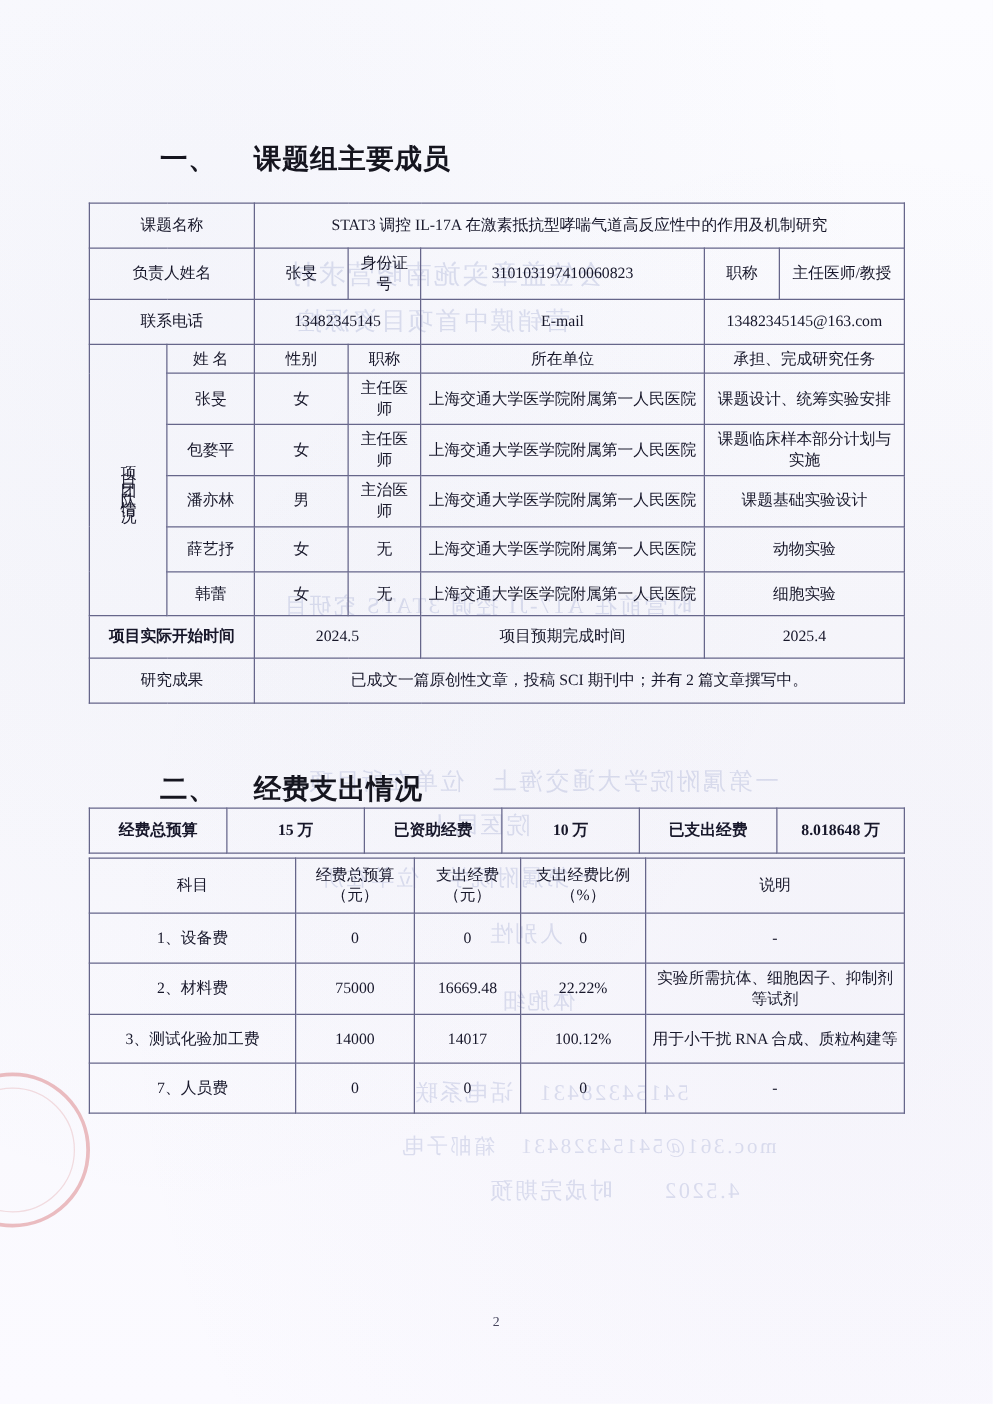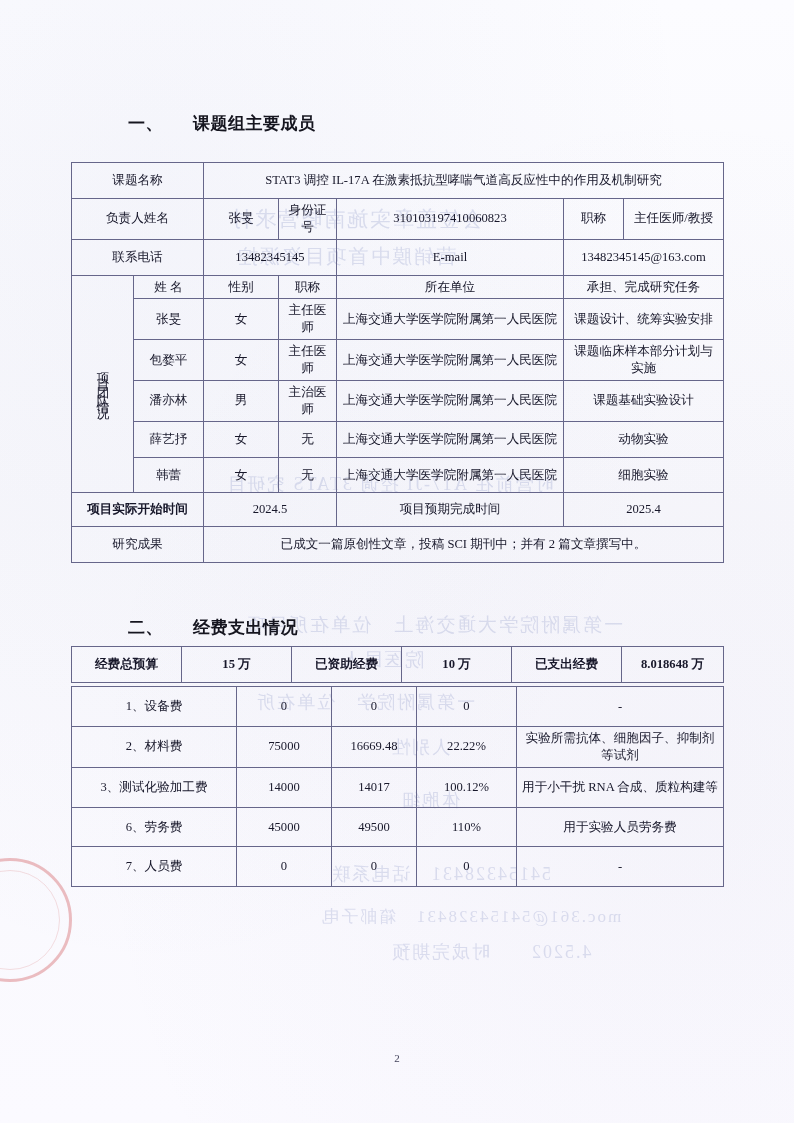--- a/index.html
+++ b/index.html
@@ -53,21 +53,21 @@
   .seal::after {
     content: "";
     position: absolute;
     left: 9px; top: 9px; right: 9px; bottom: 9px;
     border: 1px solid rgba(201, 60, 62, 0.16);
     border-radius: 50%;
   }
 
   .section-heading {
     position: absolute;
-    font-size: 17px;
+    font-size: 22px;
     font-weight: bold;
     color: #15151f;
     letter-spacing: 0.5px;
   }
   .section-heading .num { margin-right: 30px; }
 
   table.doc {
     position: absolute;
     border-collapse: collapse;
     table-layout: fixed;
@@ -239,20 +239,36 @@
 
   <table class="doc" id="expense-table" style="left:71px; top:686px; width:652px;">
     <colgroup>
       <col style="width:165px">
         <col style="width:95px">
         <col style="width:85px">
       <col style="width:100px">
         <col style="width:207px">
     </colgroup>
     <tbody>
+      <tr>
+        <td style="padding:13px 5px;">科目</td>
+        <td>
+          <div>经费总预算</div>
+          <div>（元）</div>
+        </td>
+        <td>
+          <div>支出经费</div>
+          <div>（元）</div>
+        </td>
+        <td>
+          <div>支出经费比例</div>
+          <div>（%）</div>
+        </td>
+        <td>说明</td>
+      </tr>
 
       <tr>
         <td class="left" style="padding:11px 8px;">1、设备费</td>
         <td>0</td>
         <td>0</td>
         <td>0</td>
         <td>-</td>
       </tr>
       <tr>
         <td class="left" style="padding:11px 8px;text-align:center;">2、材料费</td>
@@ -262,27 +278,20 @@
         <td class="left">实验所需抗体、细胞因子、抑制剂等试剂</td>
       </tr>
       <tr>
         <td class="left" style="padding:11px 8px;">3、测试化验加工费</td>
         <td>14000</td>
         <td>14017</td>
         <td>100.12%</td>
         <td class="left">用于小干扰 RNA 合成、质粒构建等</td>
       </tr>
       <tr>
-        <td class="left" style="padding:11px 8px;">6、劳务费</td>
-        <td>45000</td>
-        <td>49500</td>
-        <td>110%</td>
-        <td>用于实验人员劳务费</td>
-      </tr>
-      <tr>
         <td class="left" style="padding:11px 8px;">7、人员费</td>
         <td>0</td>
         <td>0</td>
         <td>0</td>
         <td>-</td>
       </tr>
     </tbody>
   </table>
 
   <div class="pagenum">2</div>

